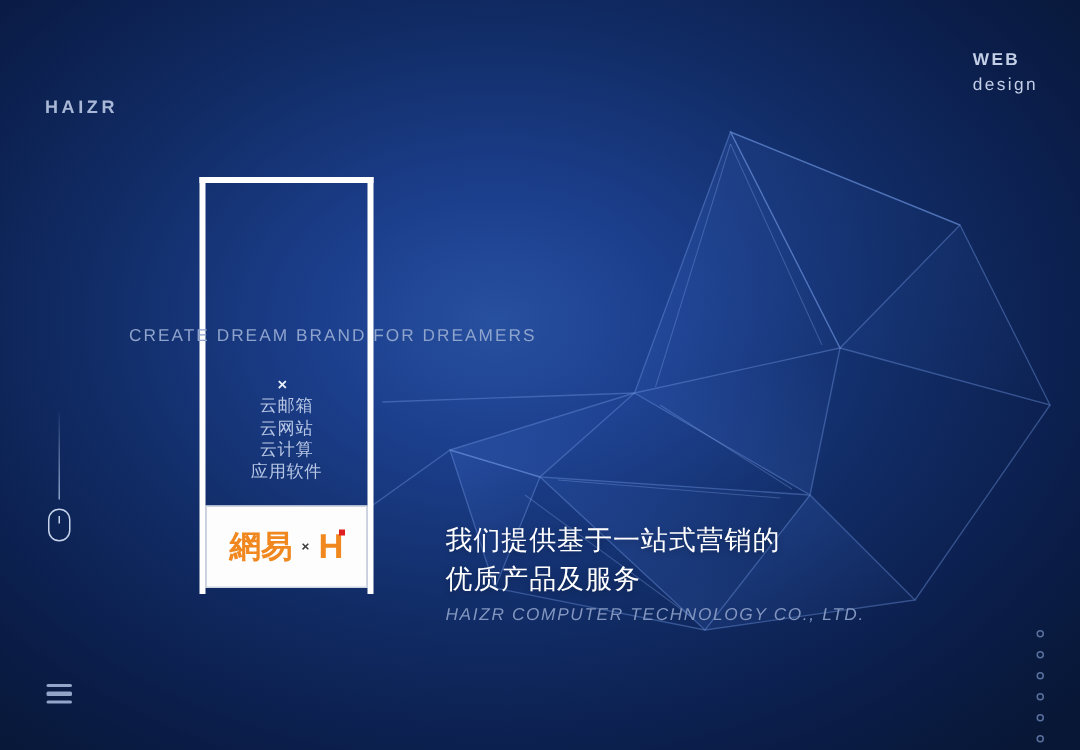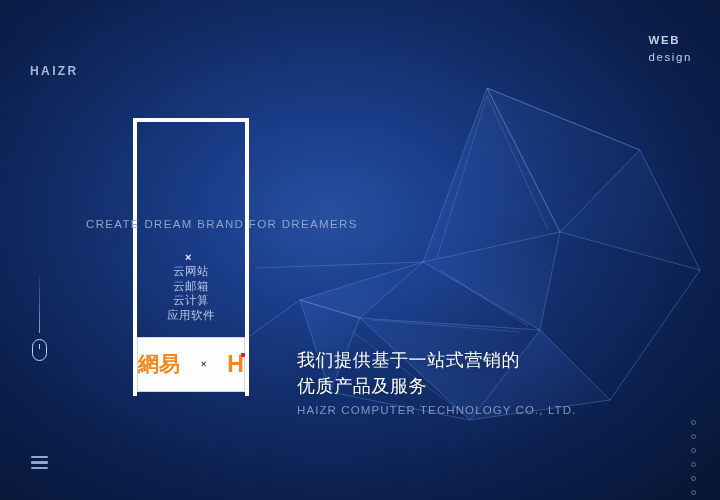--- a/index.html
+++ b/index.html
@@ -119,21 +119,21 @@
     white-space:nowrap;
   }
 
   
   .logo-card {
     position:absolute;
     left:137px; top:337px;
     width:108px; height:55px;
     background:#fdfdfd;
     border:1px solid #cfd6e2;
-    display:flex; align-items:center; justify-content:space-between;
+    display:flex; align-items:center; justify-content:center;
     gap:6px;
   }
   .logo-cn {
     font-size:21px; font-weight:bold;
     color:#f0881f;
     letter-spacing:0px;
     line-height:1;
     font-family:"DejaVu Sans","Liberation Sans",sans-serif;
   }
   .logo-x {
@@ -158,20 +158,21 @@
   }
   .copy .cl {
     font-size:18px; color:#ffffff;
     line-height:26px; letter-spacing:0.6px;
     text-shadow:0 1px 5px rgba(0,0,0,0.28);
   }
   .copy .cen {
     margin-top:5px;
     font-size:11.5px; letter-spacing:1.1px;
     color:#8296bf;
+    font-style:italic;
   }
 
   
   .dots {
     position:absolute; right:24px; top:420px;
     display:flex; flex-direction:column; gap:9px; align-items:center;
   }
   .dots i {
     display:block; width:5px; height:5px; border-radius:50%;
     border:1px solid #59719f;
@@ -251,22 +252,22 @@
     <span></span>
   </div>
 
   <div class="frame"></div>
 
   <div class="subline">CREATE DREAM BRAND FOR DREAMERS</div>
 
   <div class="x-mark">×</div>
 
   <div class="menu">
+    <div class="mi">云邮箱</div>
     <div class="mi">云网站</div>
-    <div class="mi">云邮箱</div>
     <div class="mi">云计算</div>
     <div class="mi">应用软件</div>
   </div>
 
   <div class="logo-card">
     <span class="logo-cn">網易</span>
     <span class="logo-x">×</span>
     <span class="logo-h-wrap">
       <span class="logo-h">H</span>
       <span class="logo-dot"></span>

